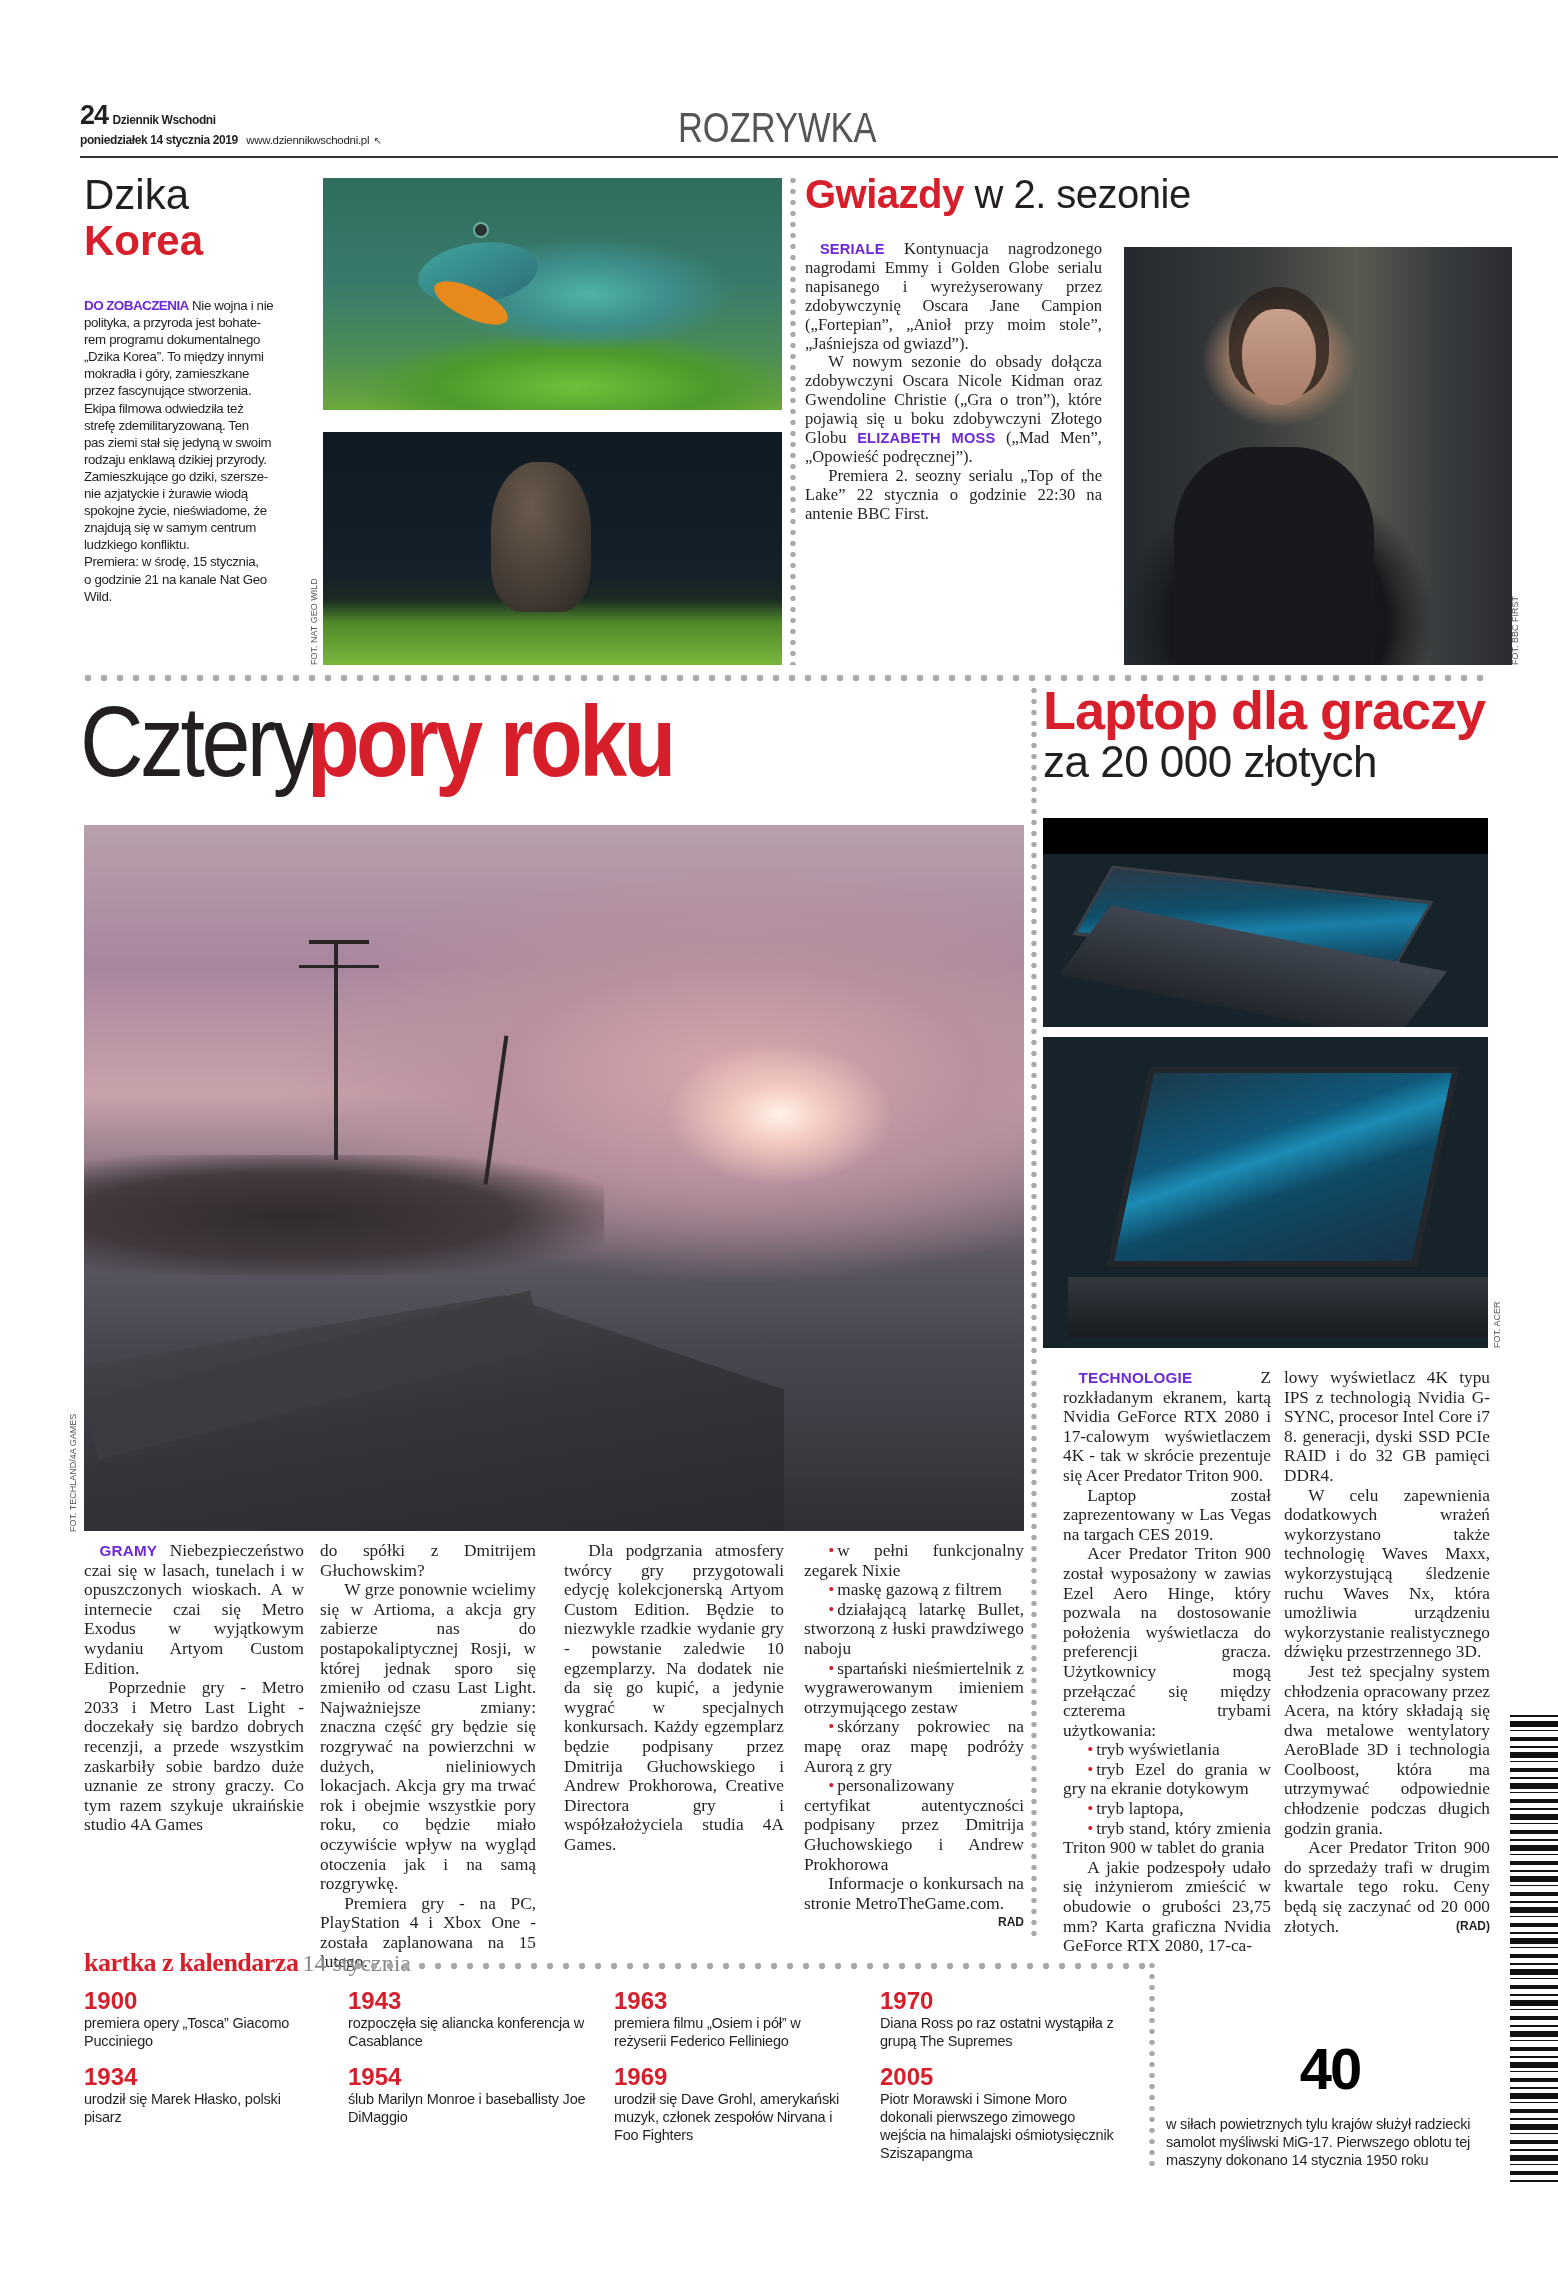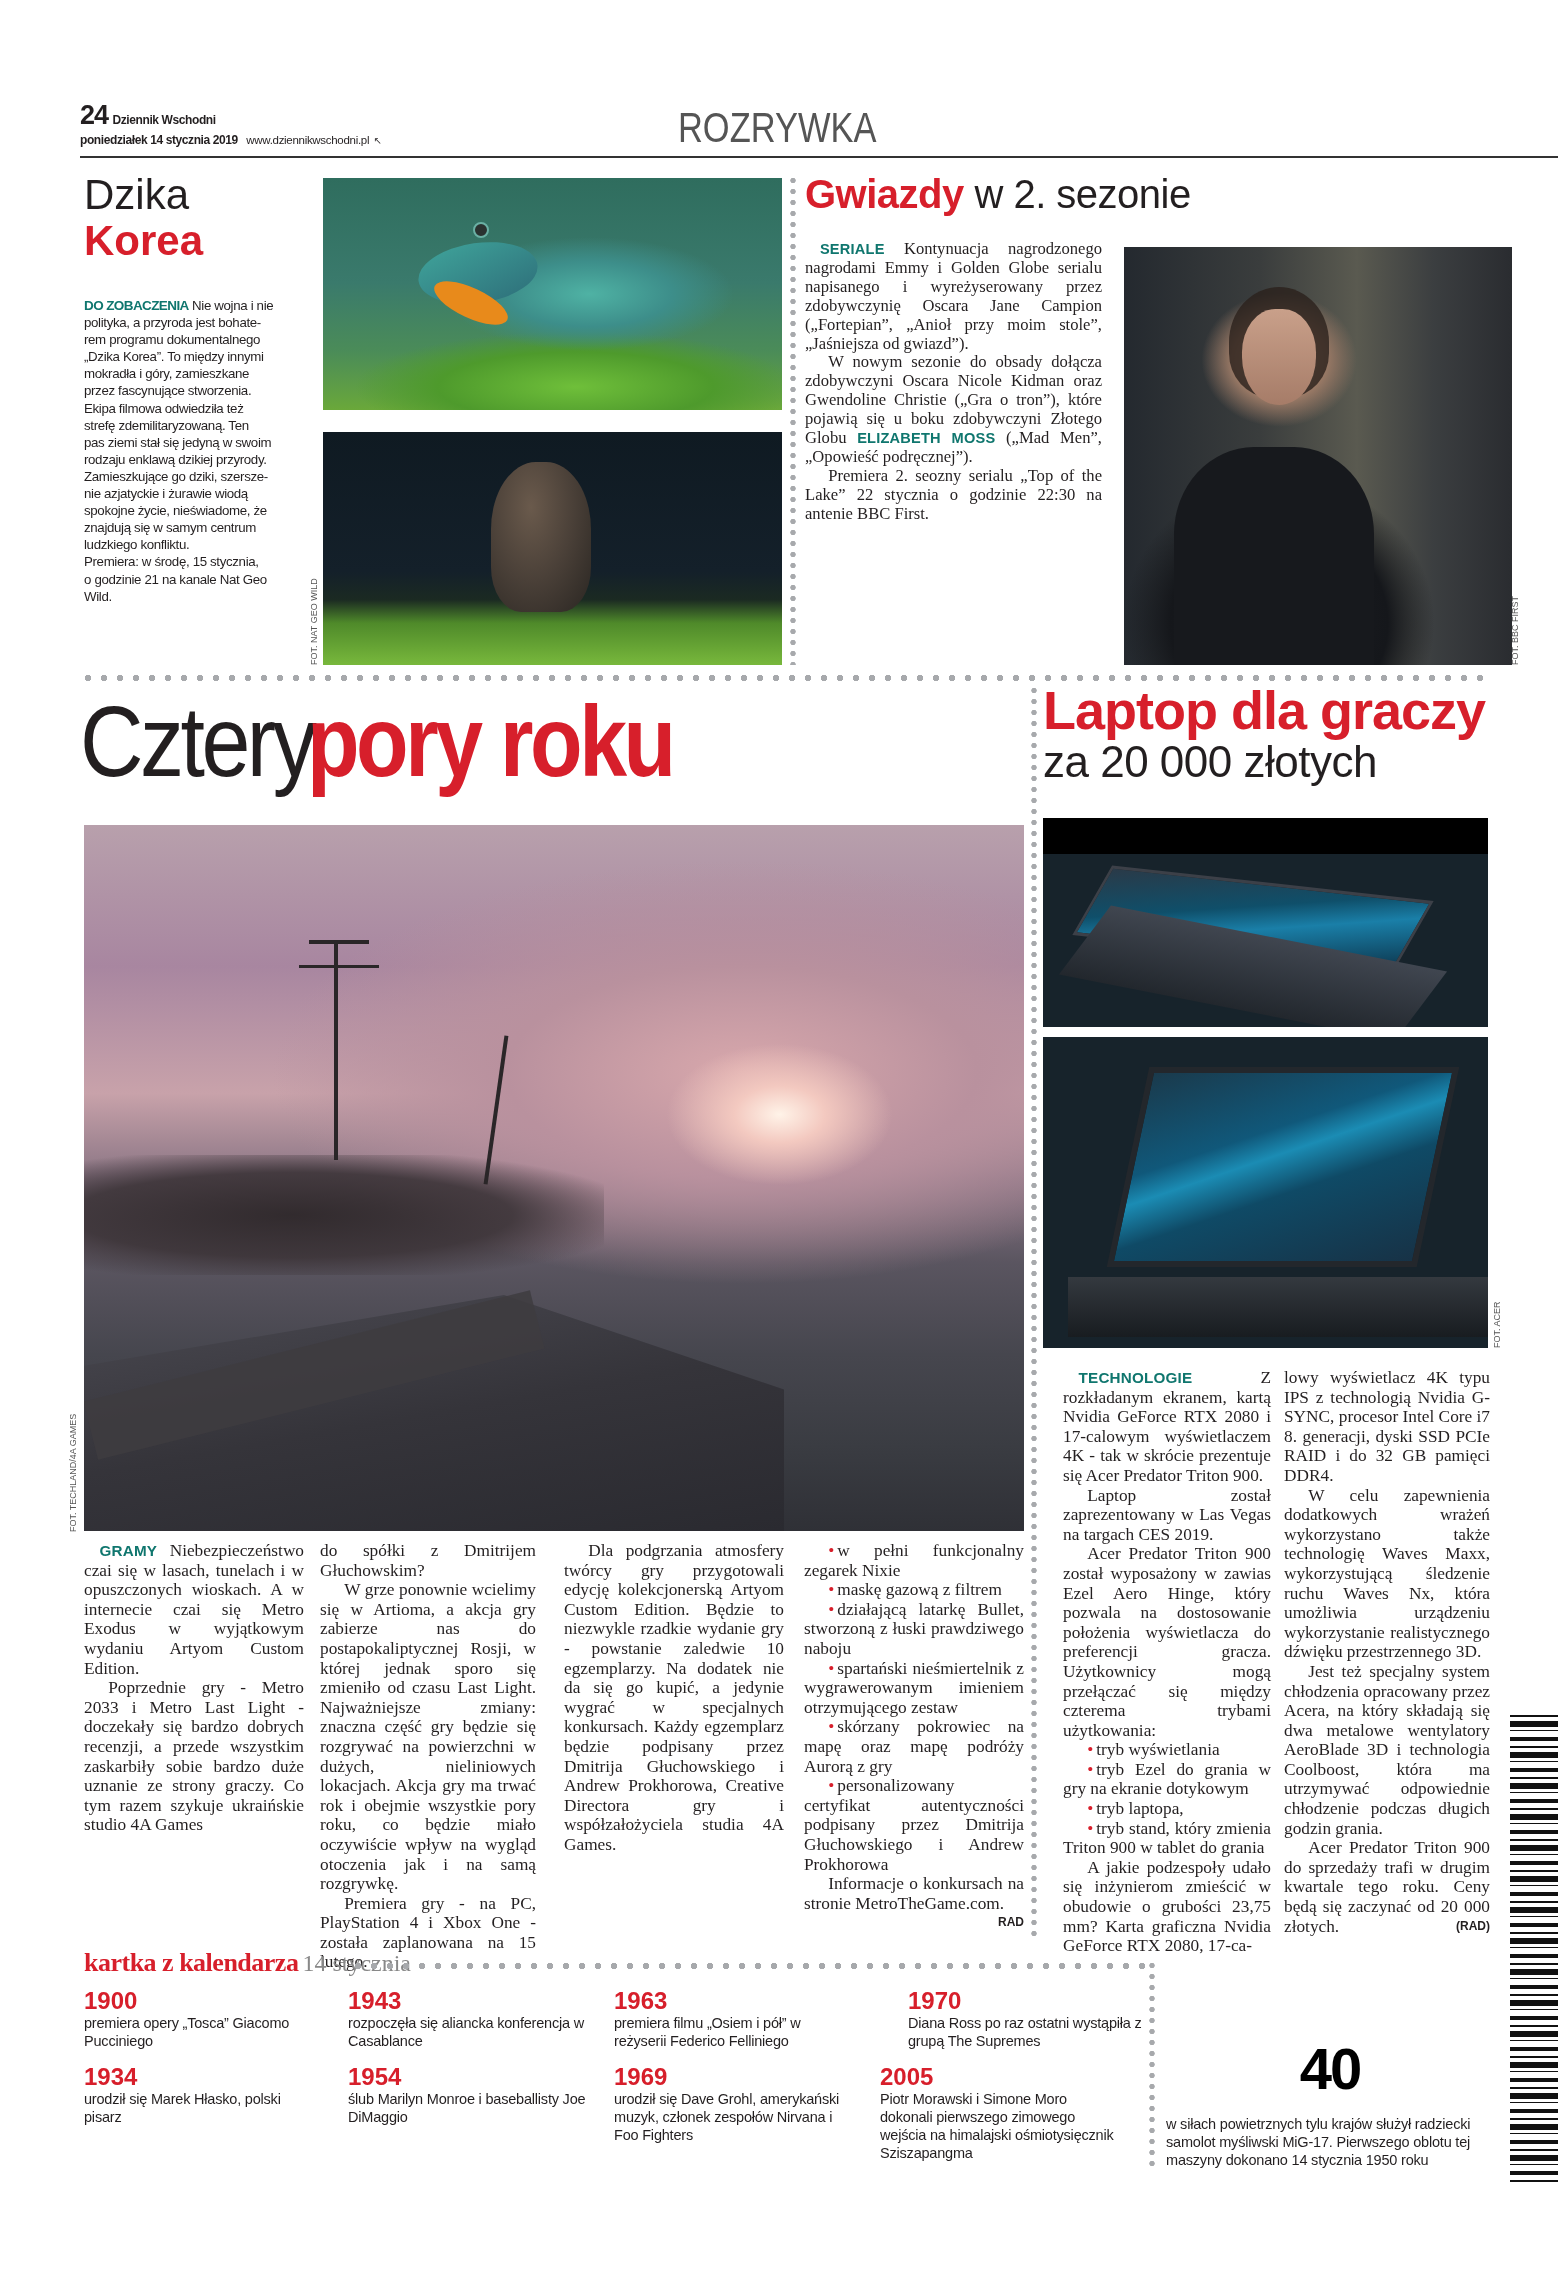--- a/index.html
+++ b/index.html
@@ -7,21 +7,21 @@
   body { position: relative; font-family: "Liberation Serif", serif; color: #231f20; }
   .abs { position: absolute; }
   .red { color: #d71f2b; }
   .sans { font-family: "Liberation Sans", sans-serif; }
   .dotsH { position: absolute; height: 8px;
     background-image: radial-gradient(circle, #a7a9ac 3px, transparent 3.5px);
     background-size: 16px 8px; background-repeat: repeat-x; }
   .dotsV { position: absolute; width: 8px;
     background-image: radial-gradient(circle, #a7a9ac 2.4px, transparent 3px);
     background-size: 8px 11px; background-repeat: repeat-y; }
-  .kicker { font-family: "Liberation Sans", sans-serif; font-weight: bold; color: #0f766e; font-size: 0.88em; letter-spacing: 0.2px; }
+  .kicker { font-family: "Liberation Sans", sans-serif; font-weight: bold; color: #6d28d9; font-size: 0.88em; letter-spacing: 0.2px; }
   .credit { position: absolute; font-family: "Liberation Sans", sans-serif; font-size: 9px; color: #555; writing-mode: vertical-rl; transform: rotate(180deg); white-space: nowrap; }
   .body-serif { font-family: "Liberation Serif", serif; font-size: 17.3px; line-height: 19.6px; text-align: justify; hyphens: manual; }
   .body-serif p { text-indent: 1.4em; }
   .body-serif p.first { text-indent: 0.9em; }
   .bullet::before { content: "\2022"; color: #d71f2b; margin-right: 3px; }
   .cal-year { font-family: "Liberation Sans", sans-serif; font-weight: bold; font-size: 24px; color: #d71f2b; line-height: 26px; }
   .cal-text { font-family: "Liberation Sans", sans-serif; font-size: 14.5px; line-height: 18px; color: #231f20; letter-spacing: -0.2px; }
   .photo { position: absolute; overflow: hidden; }
 </style>
 </head>
@@ -209,21 +209,21 @@
   <div class="cal-text">ślub Marilyn Monroe i baseballisty Joe DiMaggio</div>
 </div>
 <div class="abs" style="left:614px; top:1988px; width:240px;">
   <div class="cal-year">1963</div>
   <div class="cal-text">premiera filmu „Osiem i pół” w reżyserii Federico Felliniego</div>
 </div>
 <div class="abs" style="left:614px; top:2064px; width:245px;">
   <div class="cal-year">1969</div>
   <div class="cal-text">urodził się Dave Grohl, amerykański muzyk, członek zespołów Nirvana i Foo Fighters</div>
 </div>
-<div class="abs" style="left:880px; top:1988px; width:240px;margin-left:28px;">
+<div class="abs" style="left:880px; top:1988px; width:240px;">
   <div class="cal-year">1970</div>
   <div class="cal-text">Diana Ross po raz ostatni wystąpiła z grupą The Supremes</div>
 </div>
 <div class="abs" style="left:880px; top:2064px; width:240px;">
   <div class="cal-year">2005</div>
   <div class="cal-text">Piotr Morawski i Simone Moro dokonali pierwszego zimowego wejścia na himalajski ośmiotysięcznik Sziszapangma</div>
 </div>
 
 <div class="abs sans" style="left:1160px; top:2035px; width:340px; text-align:center; font-size:58px; font-weight:bold; color:#000000; letter-spacing:-2px;">40</div>
 <div class="abs cal-text" style="left:1166px; top:2115px; width:330px;">w siłach powietrznych tylu krajów służył radziecki samolot myśliwski MiG-17. Pierwszego oblotu tej maszyny dokonano 14 stycznia 1950 roku</div>

